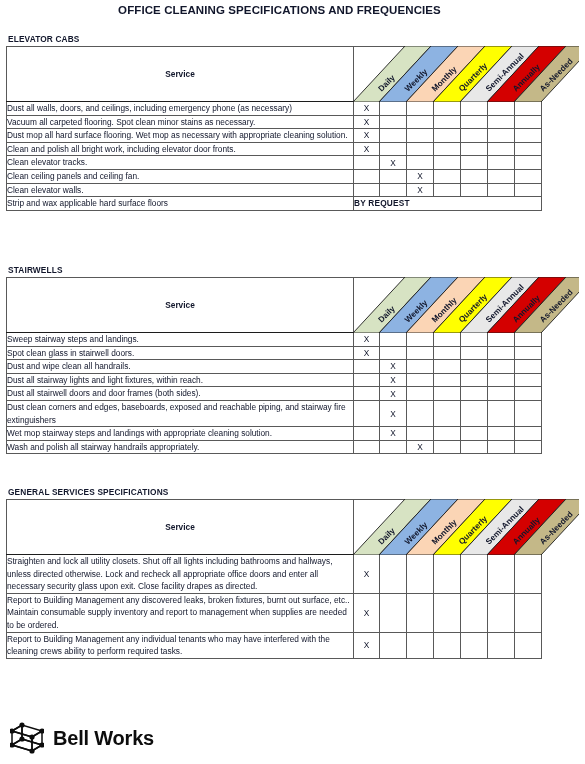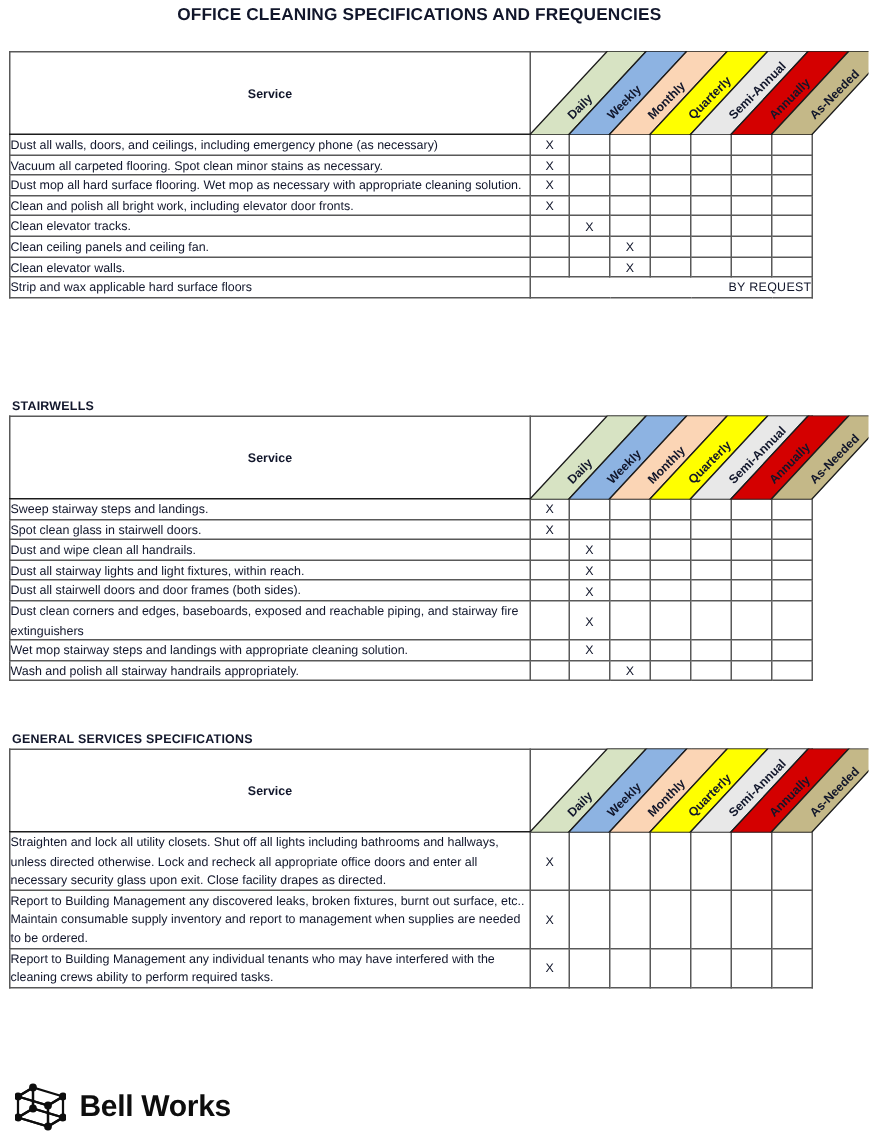--- a/index.html
+++ b/index.html
@@ -94,22 +94,22 @@
     line-height: 12.6px;
     text-align: left;
     font-size: 8.3px;
   }
   td.mark {
     text-align: center;
     font-size: 8.3px;
     font-weight: normal;
   }
   td.byreq {
-    text-align: right;
-    font-weight: normal;
+    text-align: left;
+    font-weight: bold;
     font-size: 9px;
     letter-spacing: 0.2px;
     background: #c4b888;
     color: #11162b;
     margin-top: 10px;
   }
 
   
   .f-daily      { background: #d7e3c3; }
   .f-weekly     { background: #8db3e2; }
@@ -150,20 +150,21 @@
     line-height: 1;
   }
 </style>
 </head>
 <body>
 
 <div class="doc-title">OFFICE CLEANING SPECIFICATIONS AND FREQUENCIES</div>
 
 <div id="sections-host">
     <div class="section" id="sec-elevator-cabs" style="top: 34px;">
+      <div class="section-title">ELEVATOR CABS</div>
       <div class="tbl-wrap">
         <table class="spec">
           <colgroup>
             <col class="c-service">
             <col class="c-daily">
             <col class="c-freq">
             <col class="c-freq">
             <col class="c-freq">
             <col class="c-freq">
             <col class="c-freq">

